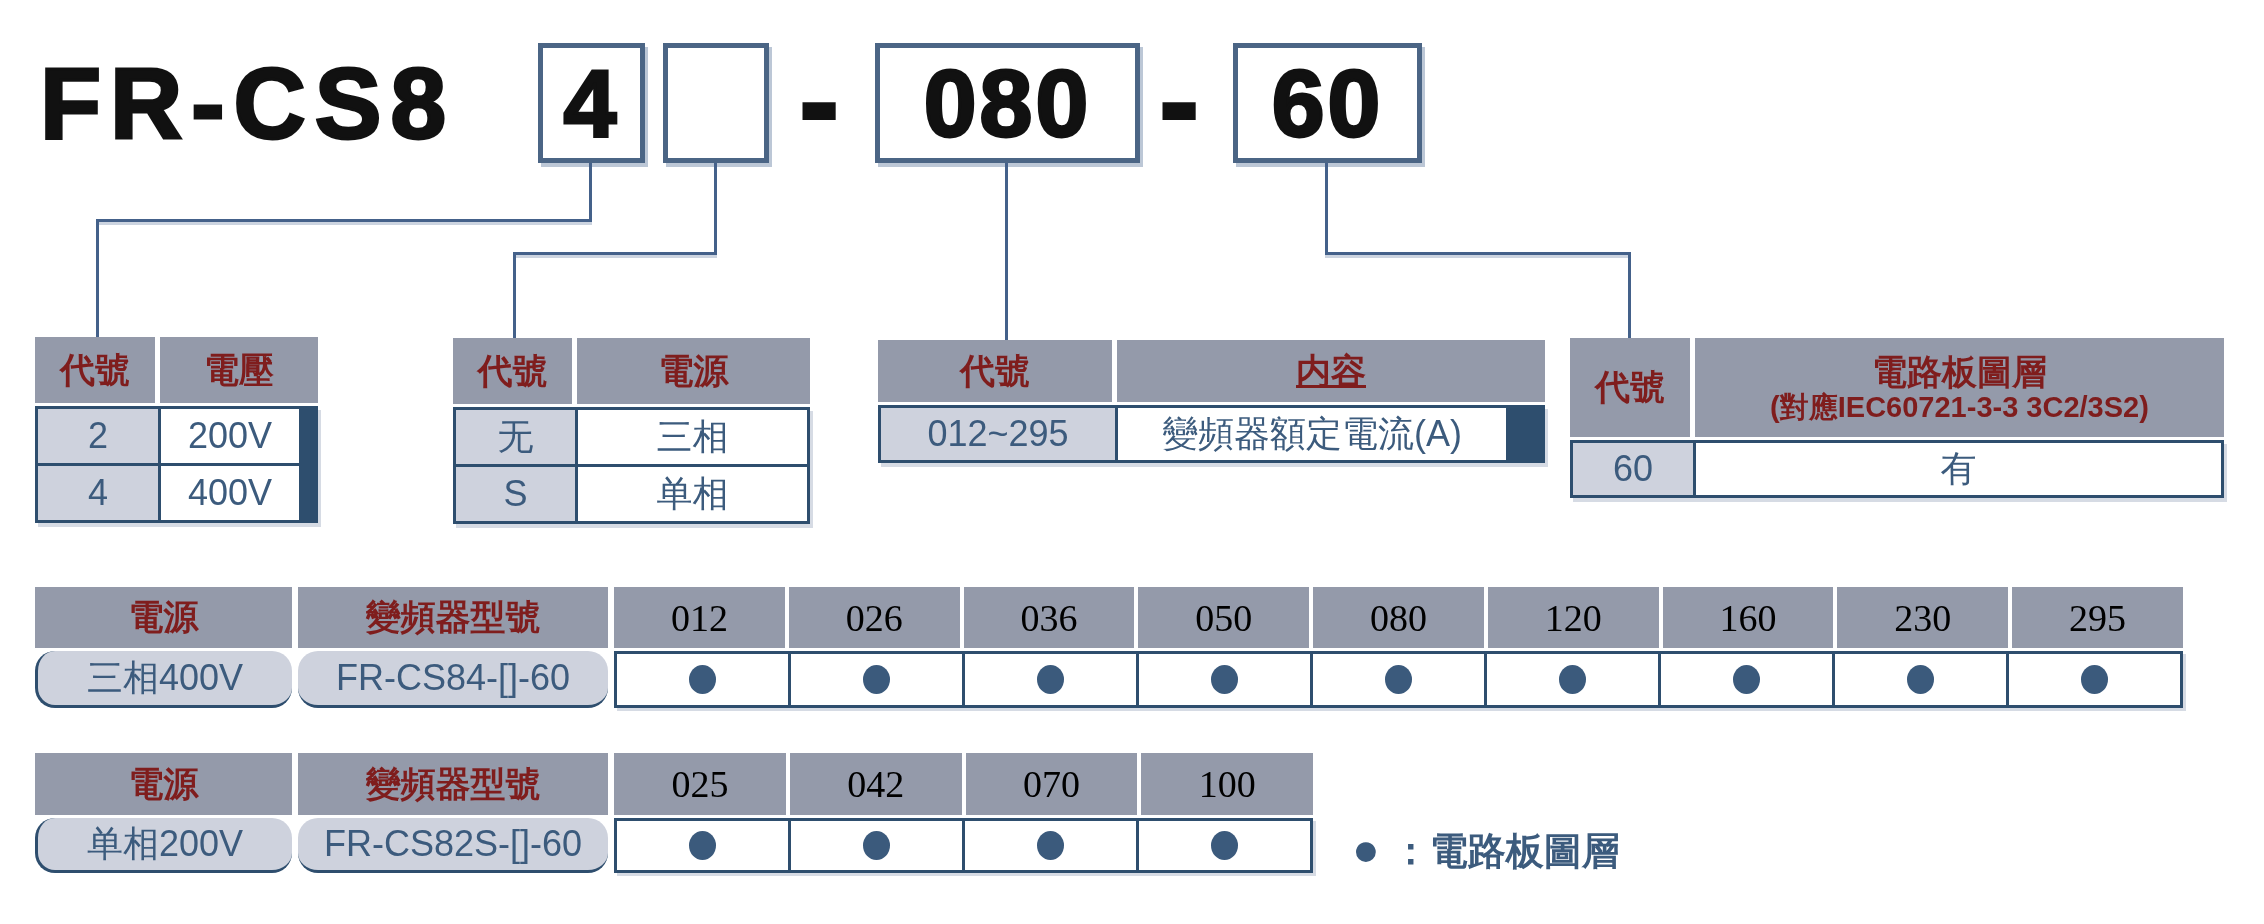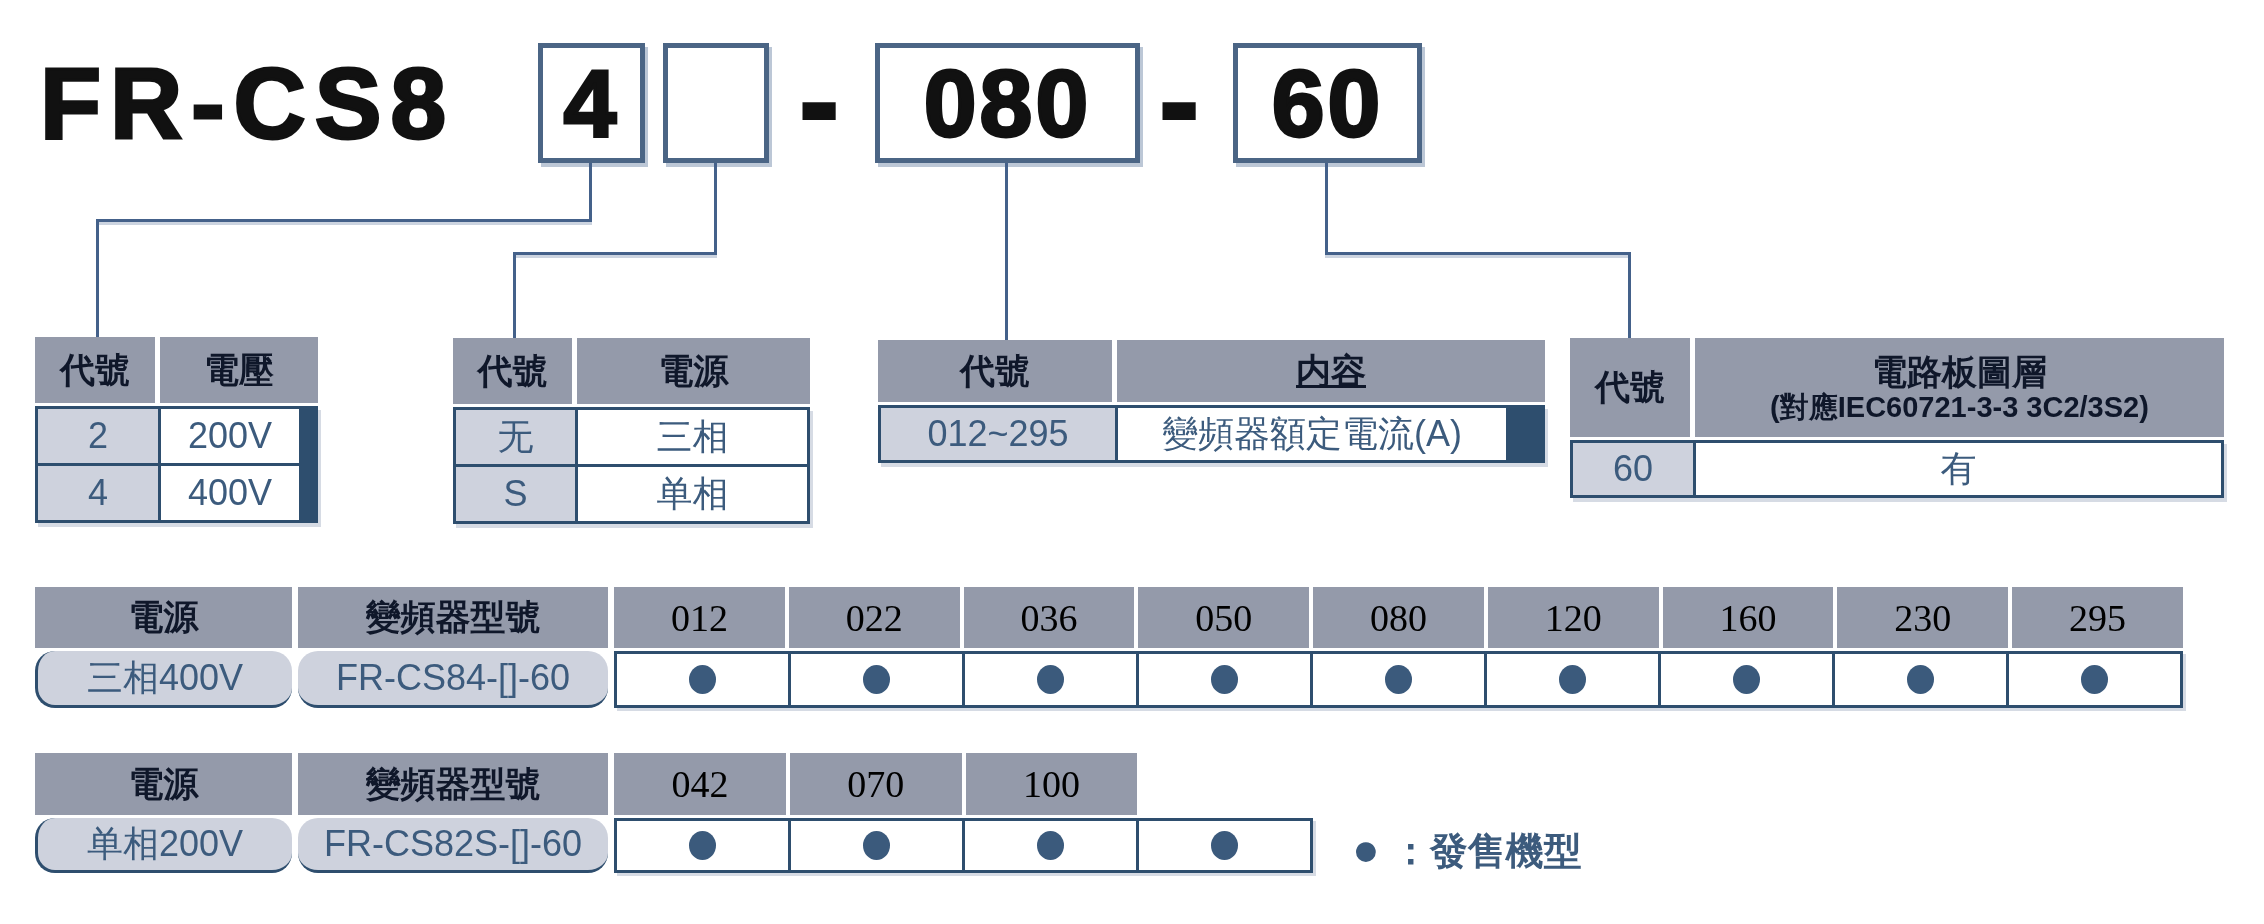--- a/index.html
+++ b/index.html
@@ -27,21 +27,21 @@
     -webkit-text-stroke:4px var(--title-text);
   }
   
   .line{position:absolute;background:var(--line);}
   .line.h{height:3px;box-shadow:0 3px 0 #ccd4e0;}
   .line.v{width:3px;}
   
   .ct{position:absolute;}
   .ct-head{display:flex;gap:5px;}
   .hcell{
-    background:var(--header-bg);color:#0f172a;display:flex;align-items:center;justify-content:center;
+    background:var(--header-bg);color:#7f1d1d;display:flex;align-items:center;justify-content:center;
     font-size:35px;font-weight:600;box-sizing:border-box;text-align:center;
   }
   .hcell.two-line{flex-direction:column;line-height:1.12;}
   .hcell .sub{font-size:29px;}
   .ct-body{
     background:var(--border-dark);padding:3px;display:flex;flex-direction:column;gap:3px;
     margin-top:3px;box-shadow:3px 4px 0 #d6dbe4;
   }
   .ct-row{display:flex;gap:3px;}
   .bcell{
@@ -170,21 +170,21 @@
       </div>
     </div>
   </div>
 
   <div class="bt" style="left:35px;top:587px;">
     <div class="bt-head" style="height:61px;">
       <div class="hcell lab1">電源</div>
       <div class="hcell lab2">變頻器型號</div>
       <div class="num-heads" style="width: 1569px; grid-template-columns: repeat(9, 1fr);">
           <div class="ncell">012</div>
-          <div class="ncell">022</div>
+          <div class="ncell">026</div>
           <div class="ncell">036</div>
           <div class="ncell">050</div>
           <div class="ncell">080</div>
           <div class="ncell">120</div>
           <div class="ncell">160</div>
           <div class="ncell">230</div>
           <div class="ncell">295</div>
         </div>
     </div>
     <div class="bt-body" style="height:57px;">
@@ -220,20 +220,21 @@
           </div>
         </div>
     </div>
   </div>
 
   <div class="bt" style="left:35px;top:753px;">
     <div class="bt-head" style="height:62px;">
       <div class="hcell lab1">電源</div>
       <div class="hcell lab2">變頻器型號</div>
       <div class="num-heads" style="width: 699px; grid-template-columns: repeat(4, 1fr);">
+          <div class="ncell">025</div>
           <div class="ncell">042</div>
           <div class="ncell">070</div>
           <div class="ncell">100</div>
         </div>
     </div>
     <div class="bt-body" style="height:55px;">
       <div class="bcellL lab1">单相200V</div>
       <div class="bcellL lab2">FR-CS82S-[]-60</div>
       <div class="dot-region" style="grid-template-columns: repeat(4, 171px);">
           <div class="dcell">
@@ -247,16 +248,16 @@
           </div>
           <div class="dcell">
             <span class="dot"></span>
           </div>
         </div>
     </div>
   </div>
 
   <div class="legend" style="left:1352px;top:826px;height:50px;">
     <span class="legend-dot">●</span>
-    <span class="legend-label">：發售機型</span>
+    <span class="legend-label">：電路板圖層</span>
   </div>
 
 </div>
 
 </body></html>

